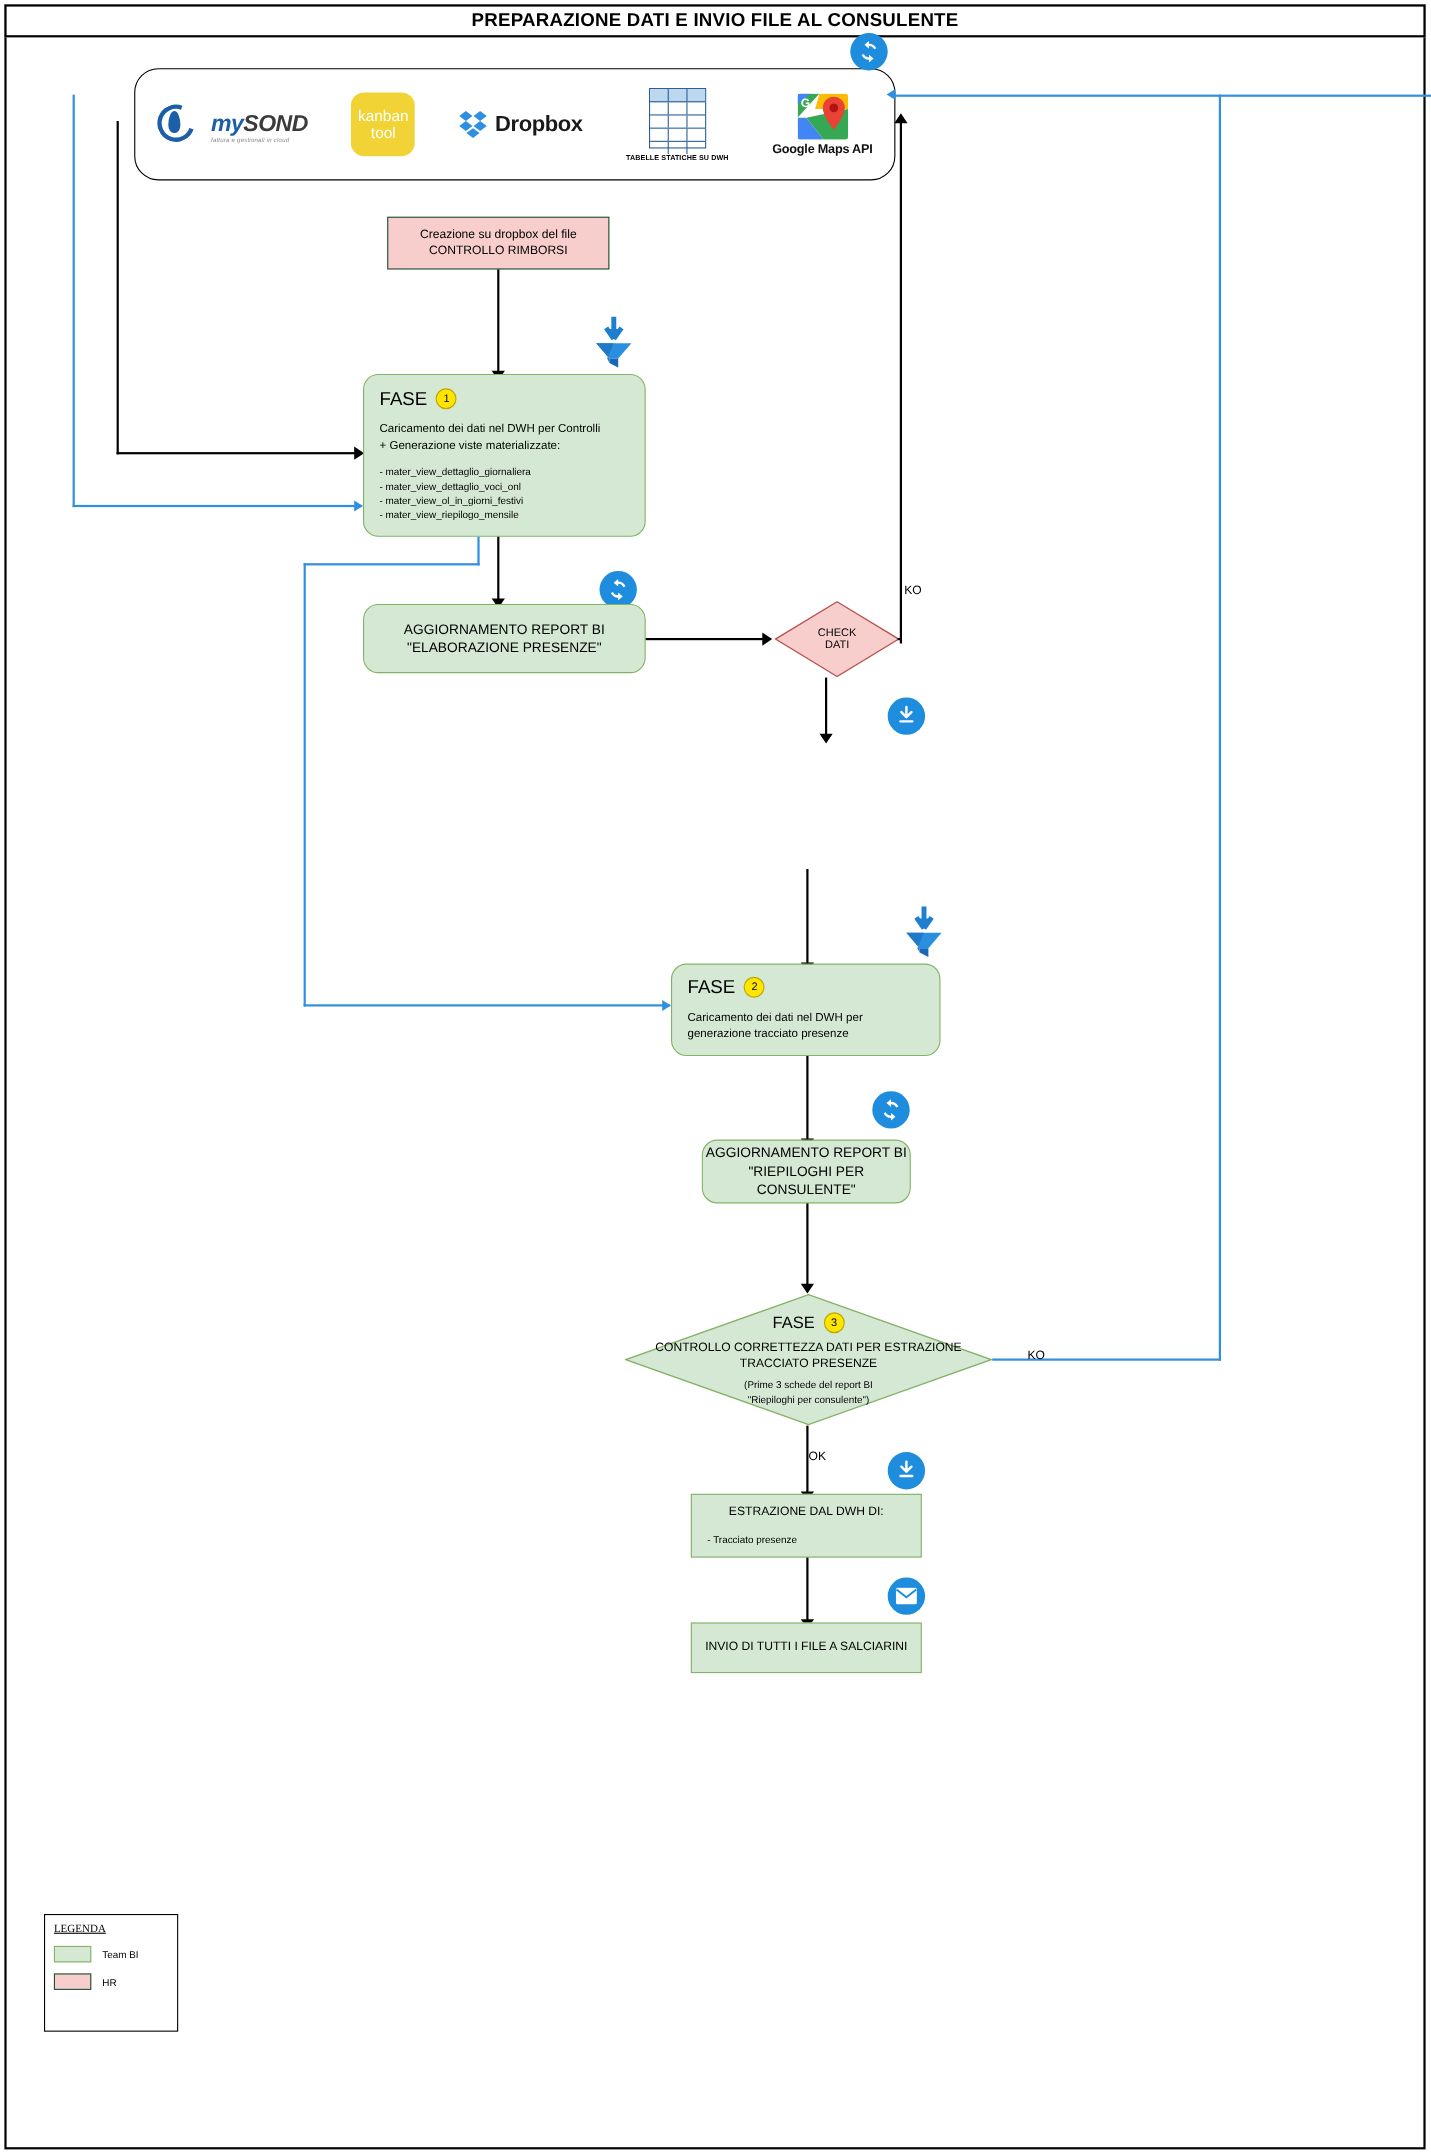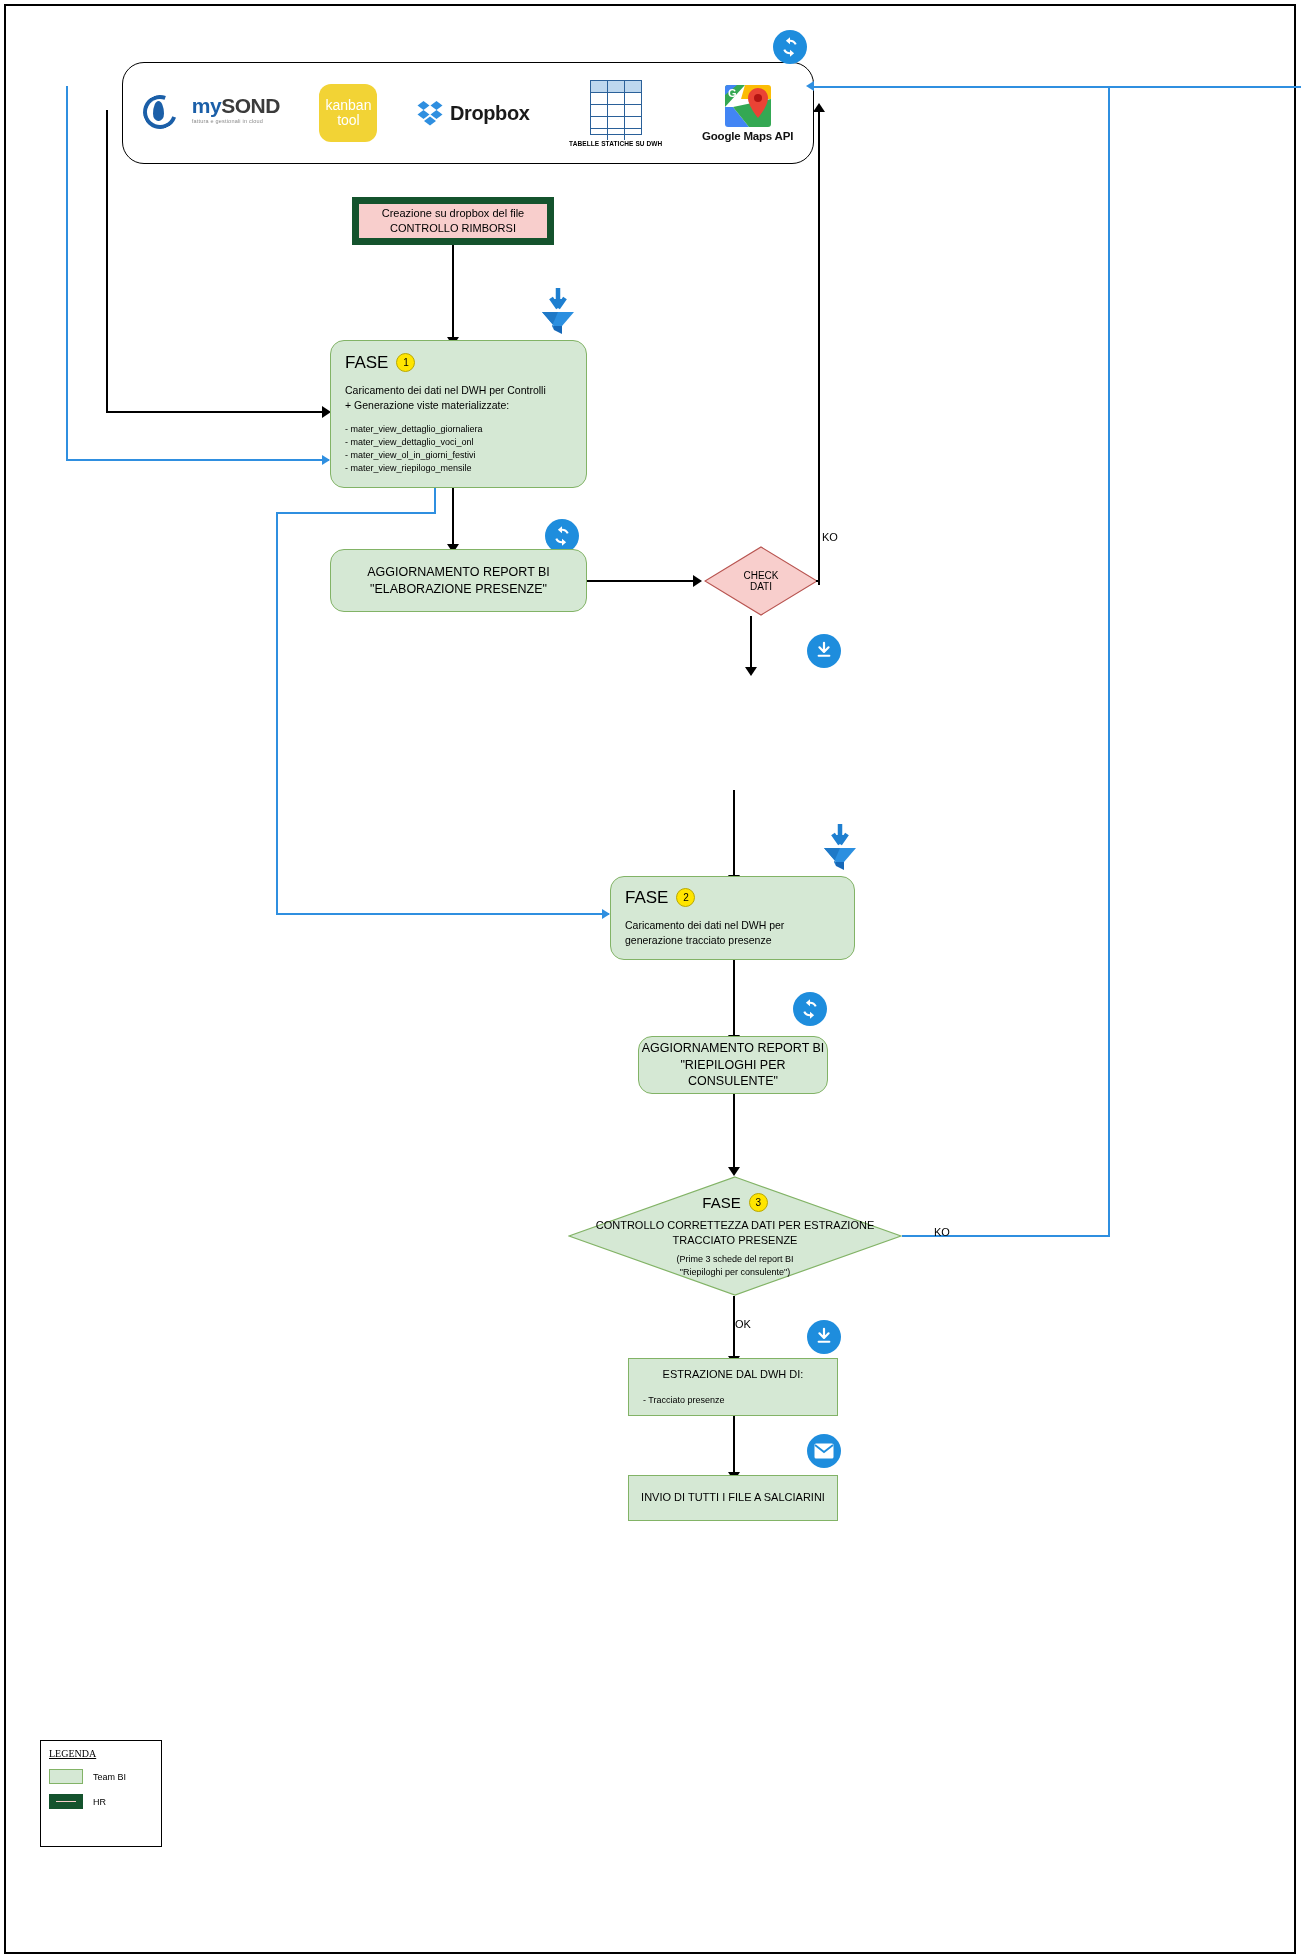--- a/index.html
+++ b/index.html
@@ -7,42 +7,42 @@
   #page{position:relative;width:1301px;height:1960px;background:#ffffff;overflow:hidden;}
 
   .outer-frame{position:absolute;left:4px;top:4px;width:1292px;height:1950px;border:2px solid #000;box-sizing:border-box;}
   .title-bar{position:absolute;left:4px;top:4px;width:1292px;height:30px;border:2px solid #000;box-sizing:border-box;
              display:flex;align-items:center;justify-content:center;background:#fff;}
   .title-bar span{font-size:17px;font-weight:bold;letter-spacing:.2px;color:#000;}
 
   
   .node{position:absolute;box-sizing:border-box;display:flex;flex-direction:column;justify-content:center;}
   .green{background:#d5e8d4;border:1px solid #82b366;}
-  .pink{background:#f8cecc;border:7px solid #14532d;}
+  .pink{background:#f8cecc;border:1px solid #14532d;}
   .rounded{border-radius:14px;}
   .sq{border-radius:0;}
   .ctr{align-items:center;text-align:center;}
   .lft{align-items:flex-start;text-align:left;}
 
   .t-head{font-size:12.5px;color:#000;line-height:1.35;}
   .t-body{font-size:10.5px;color:#000;line-height:1.45;}
   .t-small{font-size:9px;color:#000;line-height:1.45;}
   .t-mid{font-size:11px;color:#000;line-height:1.4;}
 
   .fase-line{display:flex;align-items:center;gap:8px;font-size:17px;color:#000;}
   .badge{width:17px;height:17px;border-radius:50%;background:#ffe500;border:1px solid #b9a800;
          display:flex;align-items:center;justify-content:center;font-size:10px;color:#000;font-weight:normal;line-height:1;}
 
   
   .sources{position:absolute;left:122px;top:62px;width:690px;height:100px;border:1.6px solid #000;border-radius:22px;background:#fff;
            display:flex;align-items:center;justify-content:space-around;}
   .src{display:flex;flex-direction:column;align-items:center;justify-content:center;}
 
   
-  .mysond{display:flex;gap:15px;}
+  .mysond{display:flex;align-items:flex-end;gap:15px;font-style:italic;}
   .mysond-mark{width:34px;height:36px;position:relative;}
   .mysond-mark .ring{position:absolute;left:0;top:0;width:34px;height:34px;border:4px solid #1b5fa8;border-radius:50%;border-right-color:transparent;transform:rotate(-25deg);box-sizing:border-box;}
   .mysond-mark .drop{position:absolute;left:10px;top:6px;width:11px;height:20px;background:#1b5fa8;border-radius:55% 55% 50% 50%/70% 70% 40% 40%;}
   .mysond-txt{display:flex;flex-direction:column;line-height:1;}
   .mysond-word{font-size:21px;font-weight:bold;color:#3b3b3b;letter-spacing:-.5px;}
   .mysond-word b{color:#1b5fa8;font-weight:bold;}
   .mysond-sub{font-size:5.5px;color:#8a8a8a;letter-spacing:.2px;margin-top:3px;}
 
   .kanban{width:58px;height:58px;background:#f2d335;border-radius:12px;display:flex;flex-direction:column;
           align-items:center;justify-content:center;line-height:1.05;}
@@ -87,20 +87,23 @@
   .swatch{width:34px;height:15px;box-sizing:border-box;}
   .legend-row span{font-size:9px;color:#000;}
 </style>
 </head>
 <body>
 
 <div id="page">
 
   <div class="outer-frame"></div>
 
+  <div class="title-bar">
+    <span>PREPARAZIONE DATI E INVIO FILE AL CONSULENTE</span>
+  </div>
 
   <div class="sources">
 
     <div class="src">
       <div class="mysond">
         <div class="mysond-mark">
           <div class="ring"></div>
             <div class="drop"></div>
         </div>
         <div class="mysond-txt">

